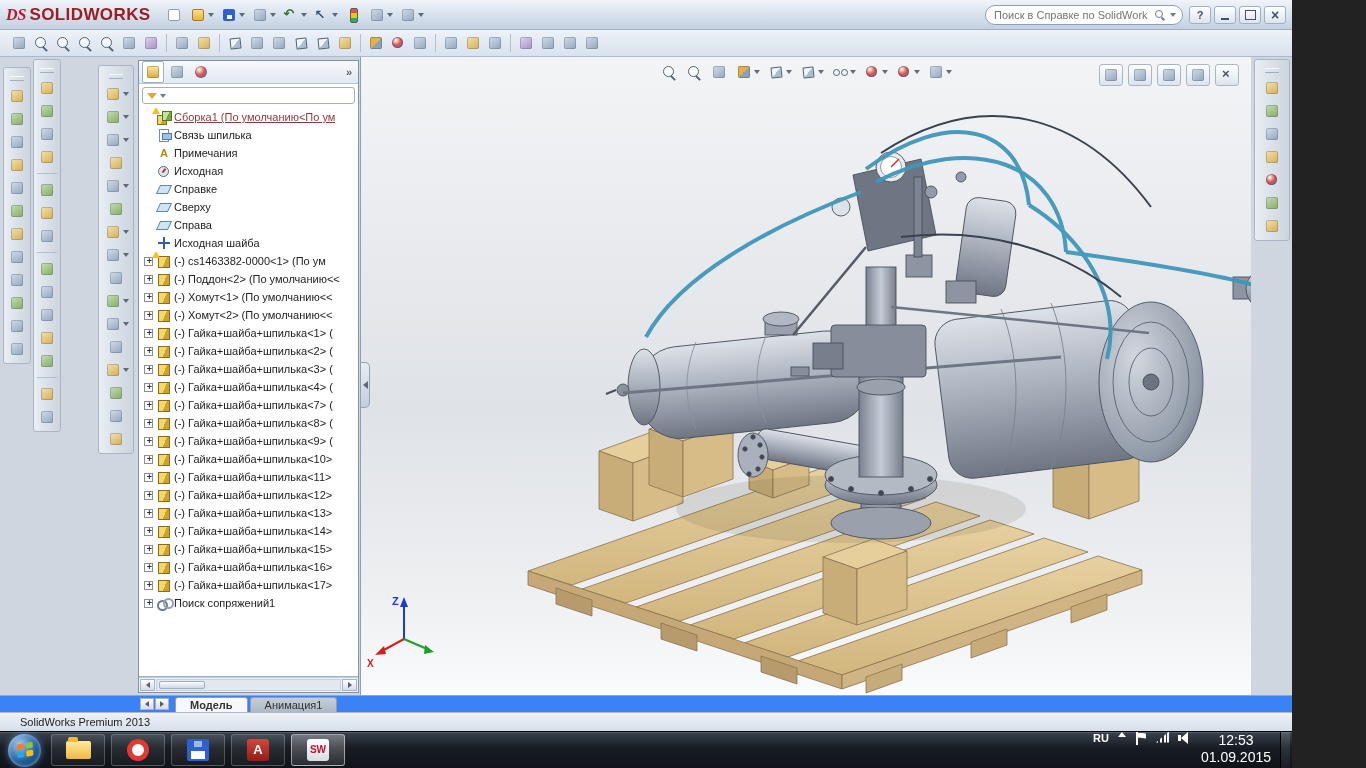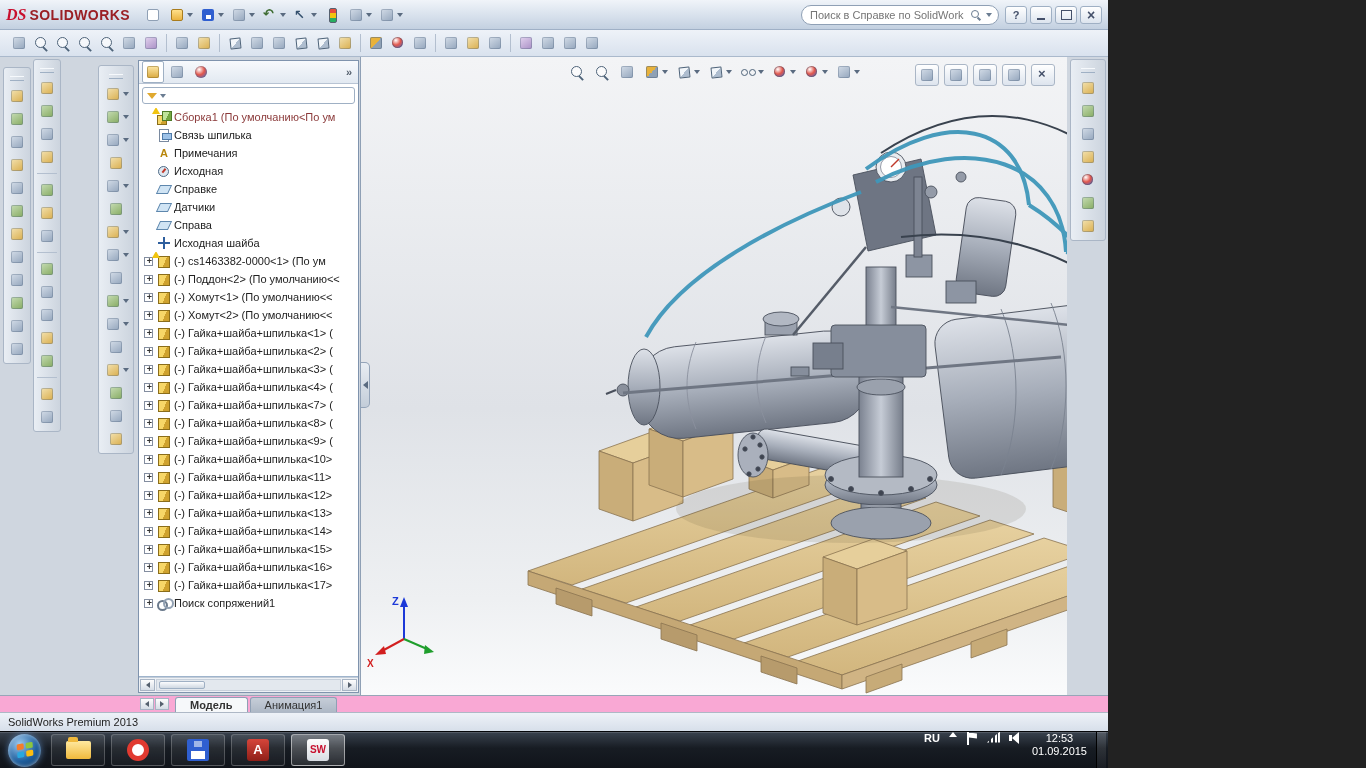--- a/index.html
+++ b/index.html
@@ -1,17 +1,17 @@
 <!DOCTYPE html>
 <html><head>
 <meta charset="utf-8">
 <style>
   html,body{margin:0;padding:0;background:#222;}
   *{box-sizing:border-box;user-select:none;}
-  .screen{position:relative;width:1108px;height:768px;overflow:hidden;
+  .screen{position:relative;width:1292px;height:768px;overflow:hidden;
     font-family:"Liberation Sans","DejaVu Sans",sans-serif;font-size:11px;color:#222;
     background:#cfd6df;}
 
   
   .tbtn{display:inline-flex;align-items:center;padding:1px 2px;border-radius:3px;}
   .ik{width:18px;height:18px;position:relative;display:block;}
   .ik::before{content:"";position:absolute;left:3px;top:3px;right:3px;bottom:3px;
     background:linear-gradient(145deg,#d4dde8,#93a5bc);border-radius:2px;
     box-shadow:inset 0 0 0 1px rgba(80,100,125,.35);}
   .ik::after{content:"";position:absolute;}
@@ -51,21 +51,21 @@
   .screen .tbtn[data-name="save-button"] .ik::before{background:#2f5fd0;box-shadow:none;}
   .screen .tbtn[data-name="save-button"] .ik::after{left:7px;bottom:5px;width:5px;height:4px;background:#fff;}
   .screen .tbtn[data-name="rebuild-button"] .ik::before{left:6px;top:2px;width:6px;height:13px;right:auto;bottom:auto;
     background:linear-gradient(#e74c3c 0 33%,#f1c40f 33% 66%,#27ae60 66% 100%);border:1px solid #55606e;box-shadow:none;border-radius:2px;}
 
   
   .titlebar{position:absolute;left:0;top:0;width:100%;height:30px;display:flex;align-items:center;
     padding:0 6px;background:linear-gradient(#f0f4f9,#d5dfeb 60%,#c3d0e0);border-bottom:1px solid #9fb0c6;}
   .brand{display:flex;align-items:baseline;gap:3px;margin-right:12px;z-index:2;}
   .brand-ds{font:italic bold 16px "Liberation Serif","DejaVu Serif",serif;color:#c8102e;}
-  .brand-name{font-weight:bold;font-size:14px;letter-spacing:.4px;color:#9a1f24;}
+  .brand-name{font-weight:bold;font-size:17px;letter-spacing:.4px;color:#9a1f24;}
   .doc-title{position:absolute;left:0;right:0;text-align:center;font-size:12px;color:#333;pointer-events:none;}
   .tb-right{margin-left:auto;display:flex;align-items:center;gap:6px;z-index:2;}
   .searchbox{width:198px;height:20px;border:1px solid #8fa0b5;border-radius:10px;background:#fff;
     display:flex;align-items:center;padding:0 6px;gap:4px;}
   .searchbox input{border:none;outline:none;flex:1;font-size:11px;color:#666;background:transparent;
     font-family:"Liberation Sans","DejaVu Sans",sans-serif;}
   .mag{width:12px;height:12px;position:relative;flex:none;}
   .mag::before{content:"";position:absolute;left:1px;top:1px;width:6px;height:6px;border:1.6px solid #6b7d92;border-radius:50%;}
   .mag::after{content:"";position:absolute;left:8px;top:8px;width:1.6px;height:4px;background:#6b7d92;transform:rotate(-45deg);}
   .scaret{border-left:3px solid transparent;border-right:3px solid transparent;border-top:4px solid #6b7d92;}
@@ -105,21 +105,21 @@
   .filterbar{flex:none;margin:3px;height:17px;border:1px solid #9fb0c4;border-radius:3px;background:#fff;
     display:flex;align-items:center;gap:3px;padding:0 4px;}
   .funnel{width:0;height:0;border-left:5px solid transparent;border-right:5px solid transparent;border-top:6px solid #e0a92f;}
   .tree-body{flex:1;overflow:hidden;position:relative;padding-top:1px;}
   .trow{display:flex;align-items:center;gap:3px;height:18px;padding-left:5px;white-space:nowrap;overflow:hidden;}
   .exp{width:9px;height:9px;flex:none;border:1px solid #848ea0;background:#fff;position:relative;}
   .exp::before{content:"+";position:absolute;left:0;top:-2px;width:9px;text-align:center;font:bold 9px/11px "Liberation Sans","DejaVu Sans",sans-serif;color:#333;}
   .trow[data-expand="0"] .exp{visibility:hidden;}
   .ticon{width:15px;height:14px;flex:none;position:relative;}
   .tlabel{overflow:hidden;text-overflow:clip;}
-  .trow[data-cls="root"] .tlabel{color:#8b3a3a;}
+  .trow[data-cls="root"] .tlabel{color:#8b3a3a;text-decoration:underline;}
   .wbadge{display:none;position:absolute;left:-4px;top:-3px;width:0;height:0;
     border-left:4px solid transparent;border-right:4px solid transparent;border-bottom:7px solid #f1c40f;}
   .trow[data-warn="1"] .wbadge{display:block;}
   .trow[data-icontype="plane"] .ticon::before{content:"";position:absolute;left:2px;top:3px;width:10px;height:7px;
     border:1px solid #5e87ad;background:rgba(170,205,235,.55);transform:skewX(-25deg);}
   .trow[data-icontype="origin"] .ticon::before{content:"";position:absolute;left:7px;top:1px;width:2px;height:12px;background:#2e5f9e;}
   .trow[data-icontype="origin"] .ticon::after{content:"";position:absolute;left:2px;top:6px;width:12px;height:2px;background:#2e5f9e;}
   .trow[data-icontype="part"] .ticon::before{content:"";position:absolute;left:2px;top:2px;width:10px;height:10px;
     background:linear-gradient(115deg,#f7d768 55%,#cfa22e 55%);border:1px solid #8a6d1a;}
   .trow[data-icontype="assembly"] .ticon::before{content:"";position:absolute;left:1px;top:5px;width:8px;height:8px;
@@ -150,34 +150,34 @@
   .hud{position:absolute;left:50%;top:5px;transform:translateX(-50%);display:flex;align-items:center;gap:3px;z-index:3;}
   .docwin{position:absolute;right:12px;top:7px;display:flex;gap:5px;z-index:3;}
   .docwin .tbtn{border:1px solid #aab6c6;background:linear-gradient(#fff,#dde4ee);}
   .screen .docwin .tbtn[data-name="window-close-button"] .ik::before{content:"×";background:none;box-shadow:none;border:none;left:4px;top:0;font-size:13px;font-weight:bold;color:#44506a;}
   .collapse-grip{position:absolute;left:0;top:305px;width:9px;height:46px;z-index:3;
     background:linear-gradient(#e8edf3,#c3cdd9);border:1px solid #93a3b8;border-left:none;border-radius:0 5px 5px 0;
     display:flex;align-items:center;justify-content:center;}
   .collapse-grip::before{content:"";border-top:4px solid transparent;border-bottom:4px solid transparent;border-right:5px solid #5a6b80;}
 
   
-  .doctabs{position:absolute;left:0;right:0;bottom:56px;height:17px;background:#f9a8d4;border-top:1px solid #98a6b8;
+  .doctabs{position:absolute;left:0;right:0;bottom:56px;height:17px;background:#3b82f6;border-top:1px solid #98a6b8;
     display:flex;align-items:flex-end;padding-left:140px;gap:2px;}
   .tabnav{display:flex;gap:1px;margin-right:4px;align-self:center;}
   .tabnav span{width:14px;height:12px;background:linear-gradient(#fdfdfd,#d6dde6);border:1px solid #a8b4c4;
     display:inline-flex;align-items:center;justify-content:center;}
   .tabnav .prev::before{content:"";border-top:3px solid transparent;border-bottom:3px solid transparent;border-right:4px solid #55606e;}
   .tabnav .next::before{content:"";border-top:3px solid transparent;border-bottom:3px solid transparent;border-left:4px solid #55606e;}
   .dtab{padding:1px 14px 1px;border:1px solid #8fa0b5;border-bottom:none;border-radius:3px 3px 0 0;
     background:linear-gradient(#c6cdd8,#aeb8c6);color:#333;}
   .dtab.active{background:#f6f8fa;font-weight:bold;}
 
   
   .statusbar{position:absolute;left:0;right:0;bottom:37px;height:19px;display:flex;align-items:center;
-    background:linear-gradient(#eef2f8,#d7dfea);border-top:1px solid #aeb8c6;padding:0 8px;gap:0;}
+    background:linear-gradient(#eef2f8,#d7dfea);border-top:1px solid #aeb8c6;padding:0 20px;gap:0;}
   .statusbar .right{margin-left:auto;display:flex;align-items:center;gap:10px;}
   .ssep{width:1px;height:13px;background:#aab6c6;}
   .settings-caret{border-left:3px solid transparent;border-right:3px solid transparent;border-top:4px solid #5a6b80;margin-left:2px;}
   .help-badge{width:14px;height:14px;border-radius:3px;background:#2f9e44;color:#fff;display:inline-flex;align-items:center;justify-content:center;}
   .help-badge::before{content:"?";font:bold 10px/14px "Liberation Sans","DejaVu Sans",sans-serif;}
   .res-ball{width:14px;height:14px;border-radius:50%;background:radial-gradient(circle at 35% 30%,#ffe9a0,#e0a21f 60%,#8a5e00);}
 
   
   .taskbar{position:absolute;left:0;right:0;bottom:0;height:37px;display:flex;align-items:center;
     background:linear-gradient(#39424e,#171c23 45%,#10141a);border-top:1px solid #05070a;box-shadow:inset 0 1px 0 rgba(255,255,255,.14);}
@@ -205,21 +205,21 @@
   .tray{margin-left:auto;display:flex;align-items:flex-start;gap:9px;color:#fff;padding-right:2px;}
   .lang{font-weight:bold;}
   .i-hidden{width:0;height:0;border-left:4px solid transparent;border-right:4px solid transparent;border-bottom:5px solid #fff;}
   .i-flag{width:12px;height:13px;position:relative;}
   .i-flag::before{content:"";position:absolute;left:1px;top:0;width:2px;height:13px;background:#fff;}
   .i-flag::after{content:"";position:absolute;left:3px;top:1px;width:8px;height:6px;background:#fff;clip-path:polygon(0 0,100% 18%,100% 100%,0 82%);}
   .i-net{width:13px;height:11px;background:repeating-linear-gradient(90deg,#fff 0 2.2px,transparent 2.2px 3.8px);clip-path:polygon(0 100%,100% 0,100% 100%);}
   .i-vol{width:14px;height:12px;position:relative;}
   .i-vol::before{content:"";position:absolute;left:0;top:3px;width:3px;height:6px;background:#fff;}
   .i-vol::after{content:"";position:absolute;left:3px;top:0;border-top:6px solid transparent;border-bottom:6px solid transparent;border-right:7px solid #fff;}
-  .clock{text-align:center;line-height:1.25;font-size:11px;}
+  .clock{text-align:center;line-height:1.25;font-size:14px;}
   .showdesk{width:10px;height:37px;border-left:1px solid #000;background:linear-gradient(rgba(255,255,255,.14),rgba(255,255,255,.04));}
 </style>
 </head>
 <body>
 
 <div class="screen" data-name="solidworks-window">
 
   <header class="titlebar" data-name="titlebar">
     <div class="brand" data-name="solidworks-logo">
       <span class="brand-ds" data-name="logo-ds-icon">DS</span>
@@ -554,21 +554,21 @@
           <span class="tlabel" data-name="tree-item-label">Исходная</span>
         </div>
           <div class="trow" data-name="tree-item" data-icontype="plane" data-warn="0" data-expand="0">
           <span class="exp" data-name="expand-icon"></span>
           <span class="ticon" data-name="tree-item-icon"></span>
           <span class="tlabel" data-name="tree-item-label">Справке</span>
         </div>
           <div class="trow" data-name="tree-item" data-icontype="plane" data-warn="0" data-expand="0">
           <span class="exp" data-name="expand-icon"></span>
           <span class="ticon" data-name="tree-item-icon"></span>
-          <span class="tlabel" data-name="tree-item-label">Датчики</span>
+          <span class="tlabel" data-name="tree-item-label">Сверху</span>
         </div>
           <div class="trow" data-name="tree-item" data-icontype="plane" data-warn="0" data-expand="0">
           <span class="exp" data-name="expand-icon"></span>
           <span class="ticon" data-name="tree-item-icon"></span>
           <span class="tlabel" data-name="tree-item-label">Справа</span>
         </div>
           <div class="trow" data-name="tree-item" data-icontype="origin" data-warn="0" data-expand="0">
           <span class="exp" data-name="expand-icon"></span>
           <span class="ticon" data-name="tree-item-icon"></span>
           <span class="tlabel" data-name="tree-item-label">Исходная шайба</span>

